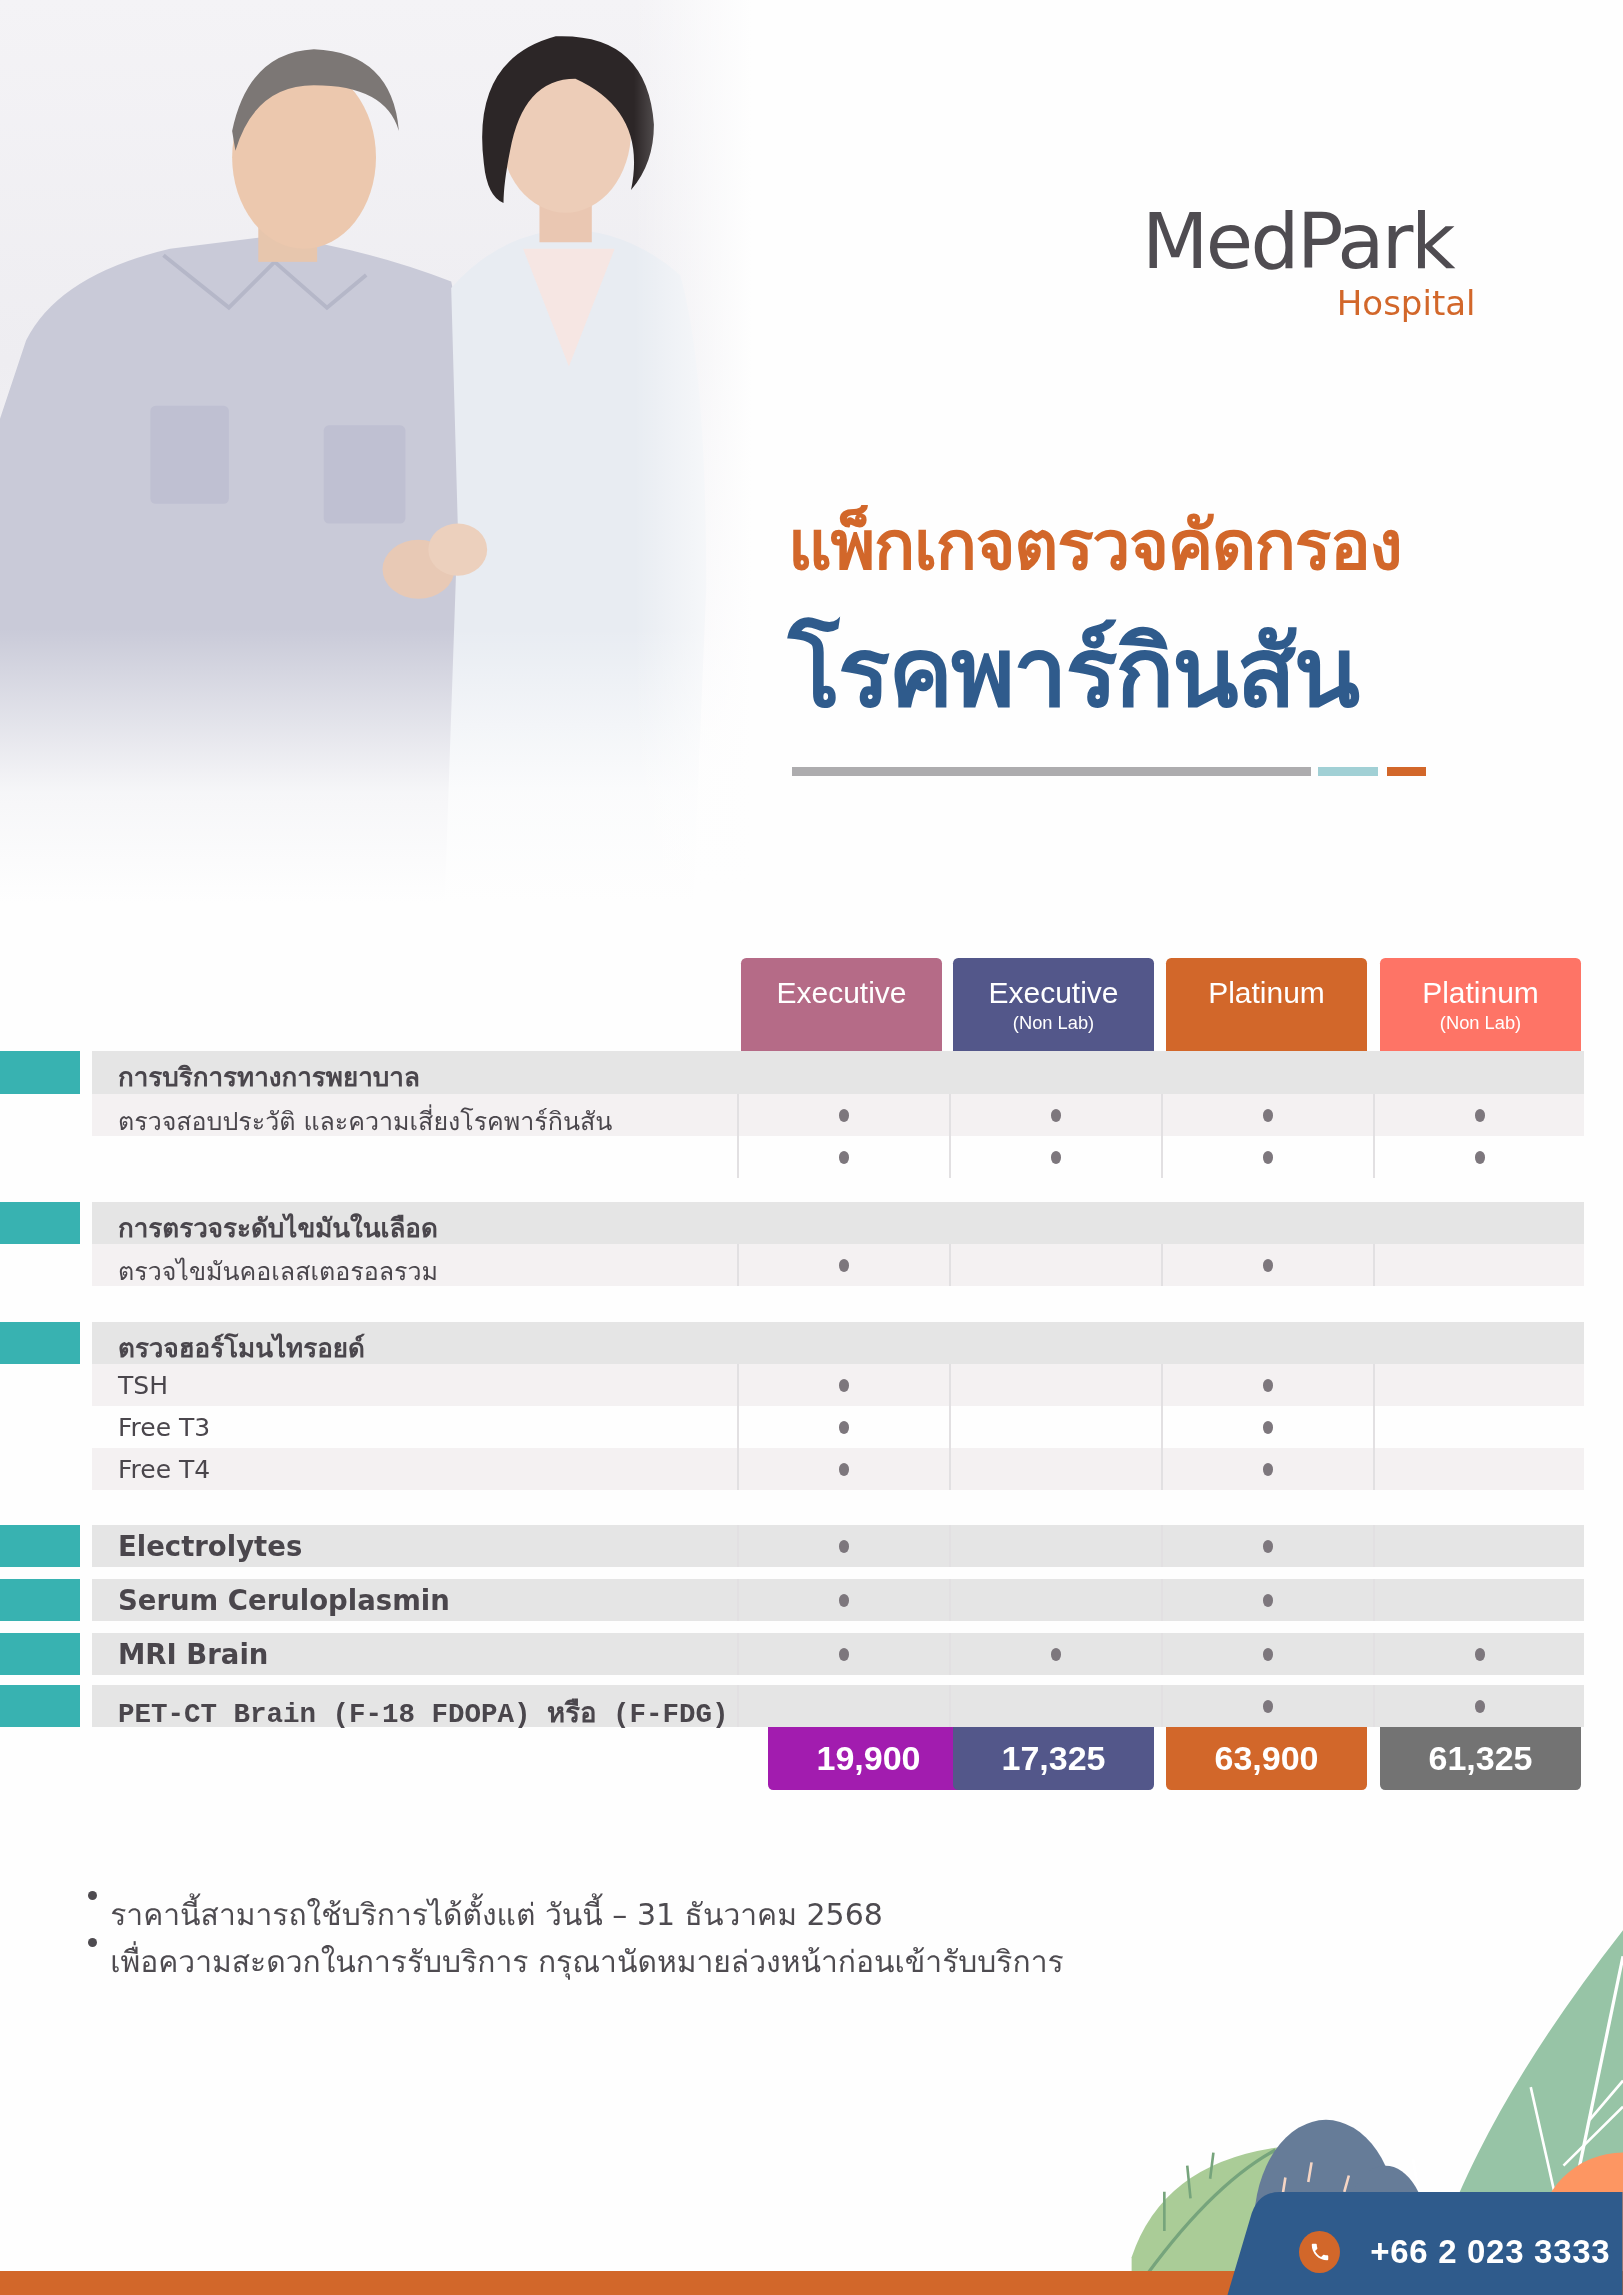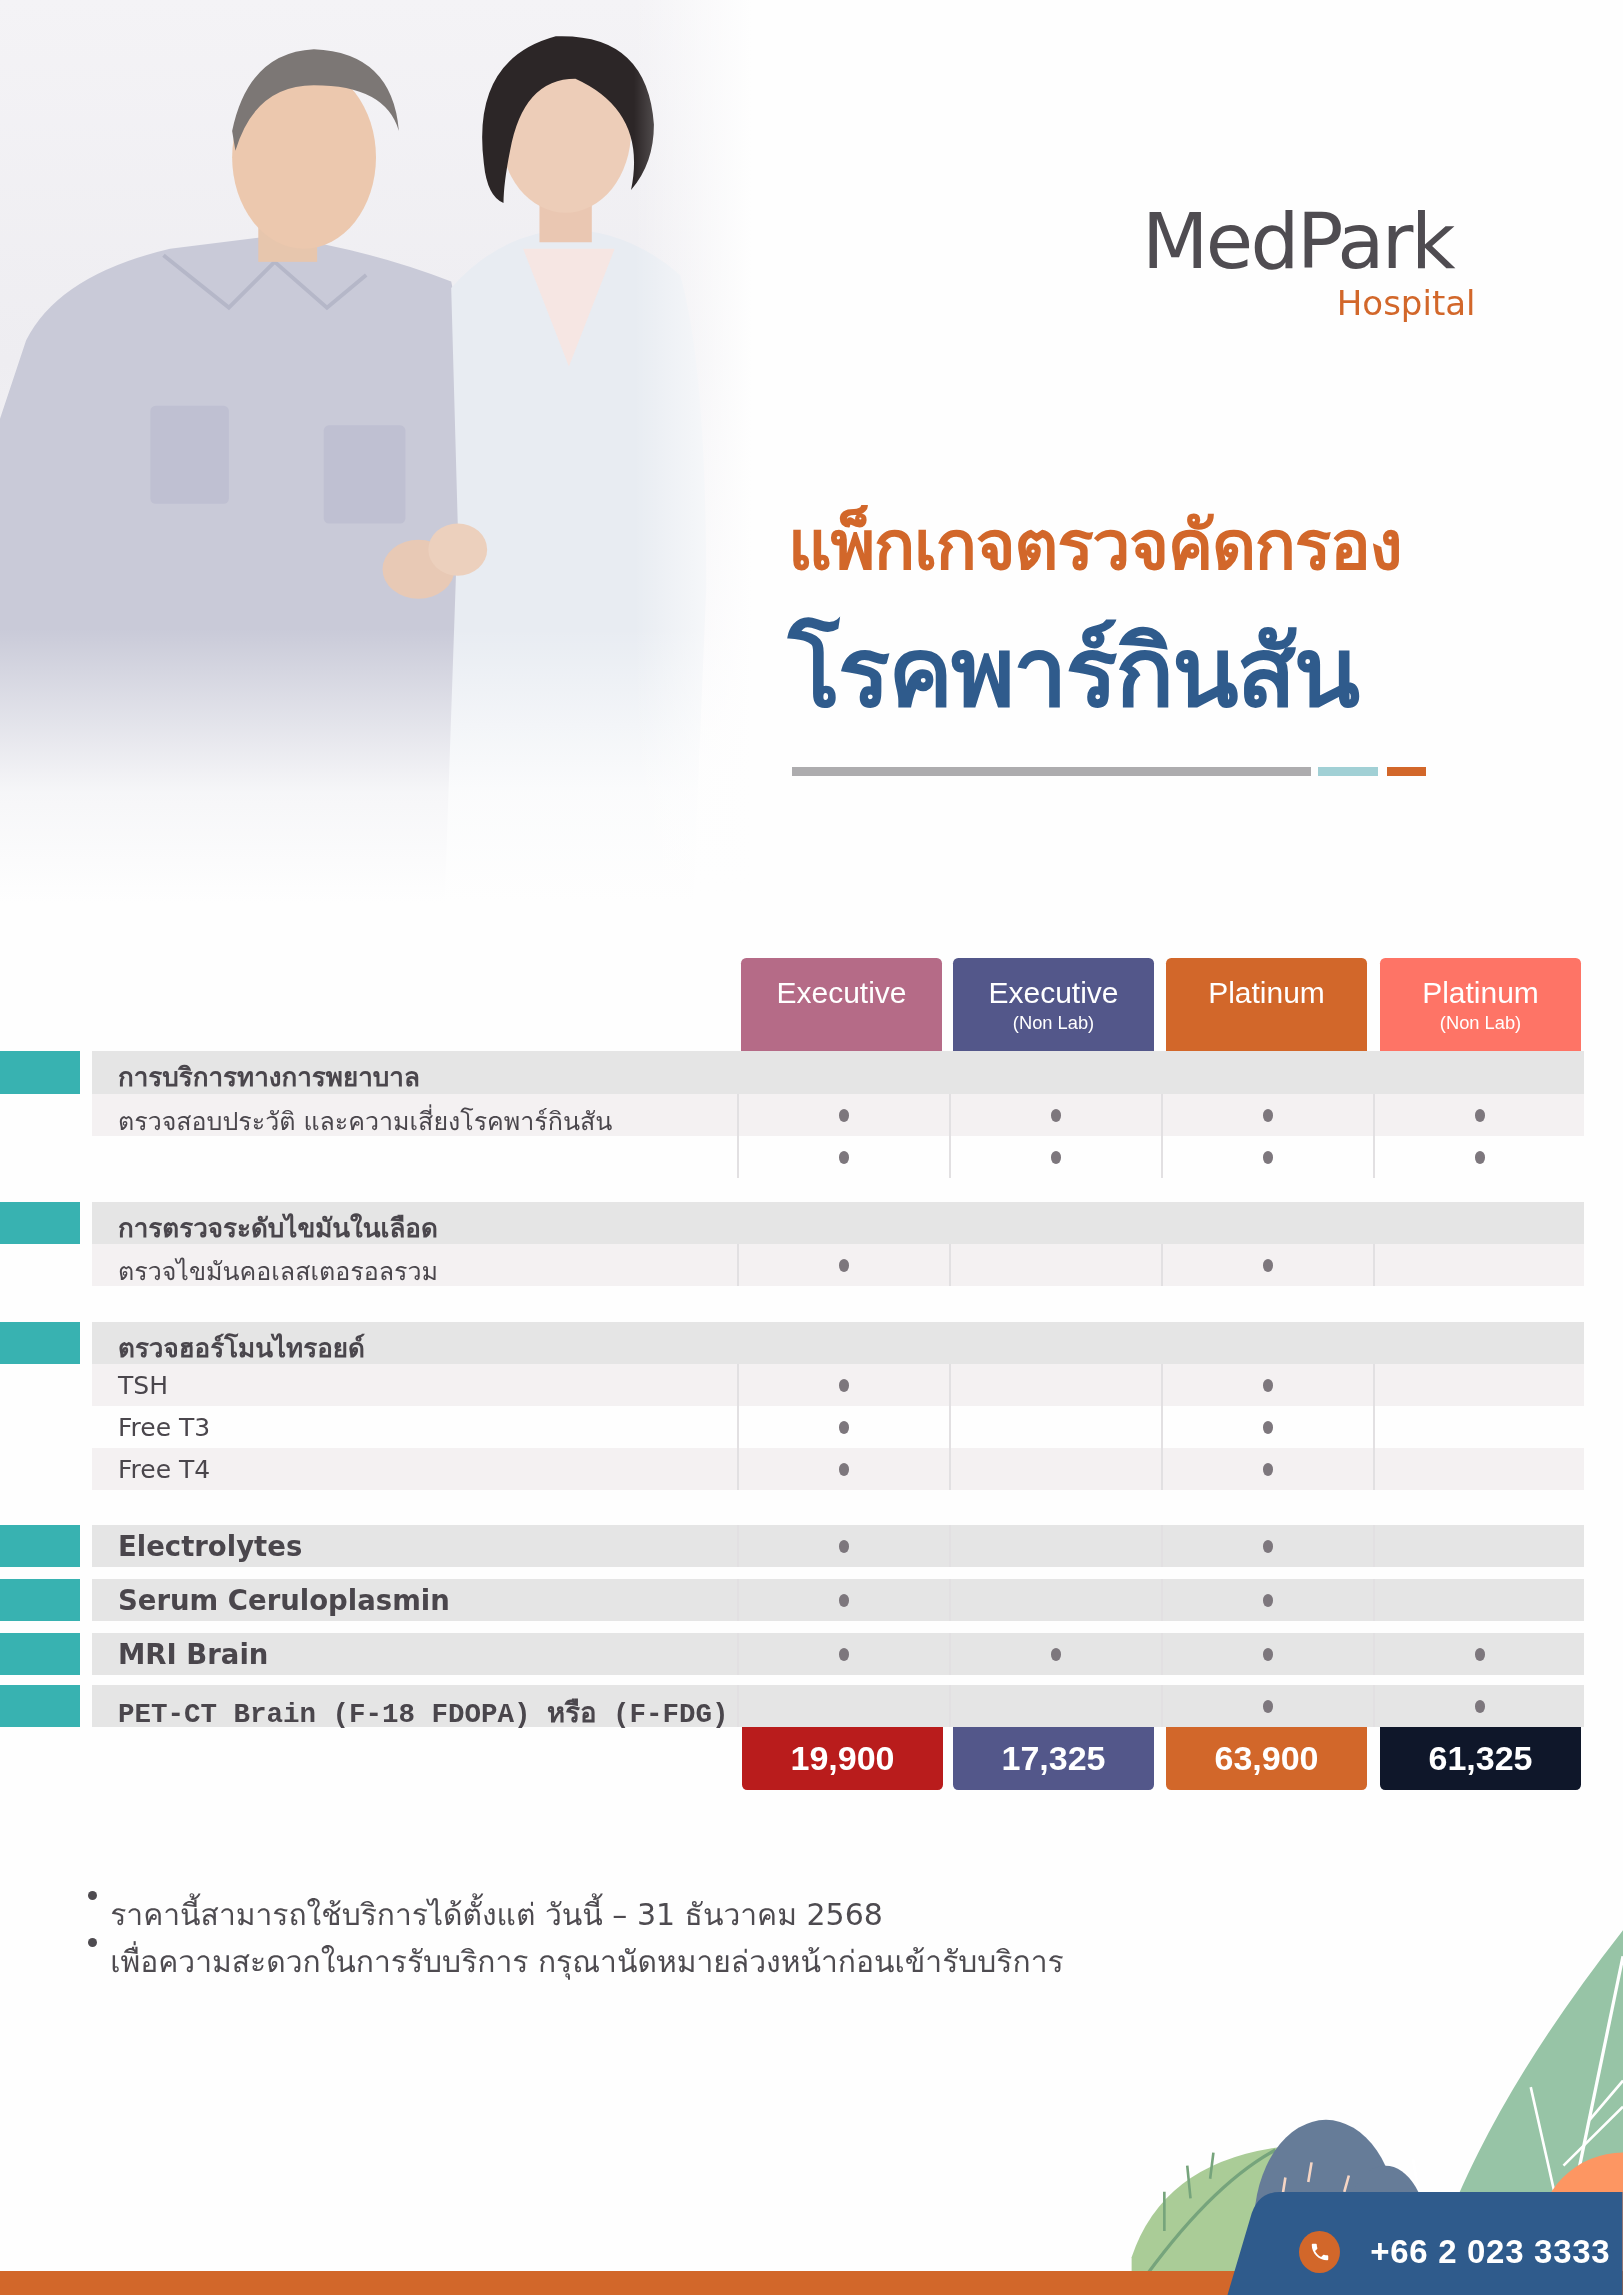--- a/index.html
+++ b/index.html
@@ -252,24 +252,24 @@
   <div class="cell div" style="left:645px;"></div>
   <div class="cell div" style="left:857px;"></div>
   <div class="cell div" style="left:1069px;">
       <span class="dot"></span>
     </div>
   <div class="cell div" style="left:1281px;">
       <span class="dot"></span>
     </div>
 </div>
 
-<div class="price" style="left:742px;background:#b91c1c;">19,900</div>
+<div class="price" style="left:768px;background:#a21caf;">19,900</div>
 <div class="price" style="left:953px;background:#53578a;">17,325</div>
 <div class="price" style="left:1166px;background:#d2672a;">63,900</div>
-<div class="price" style="left:1380px;background:#0f172a;">61,325</div>
+<div class="price" style="left:1380px;background:#737373;">61,325</div>
 
 <div class="notes">
   <div class="line">
       <span class="bullet"></span>
       <span>ราคานี้สามารถใช้บริการได้ตั้งแต่ วันนี้ – 31 ธันวาคม 2568</span>
     </div>
   <div class="line">
       <span class="bullet"></span>
       <span>เพื่อความสะดวกในการรับบริการ กรุณานัดหมายล่วงหน้าก่อนเข้ารับบริการ</span>
     </div>

